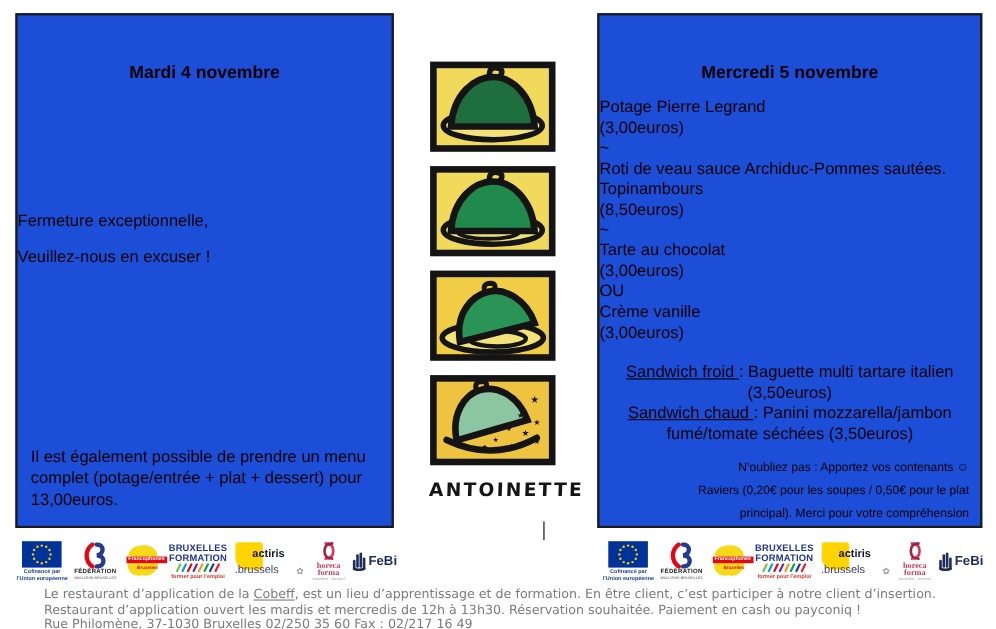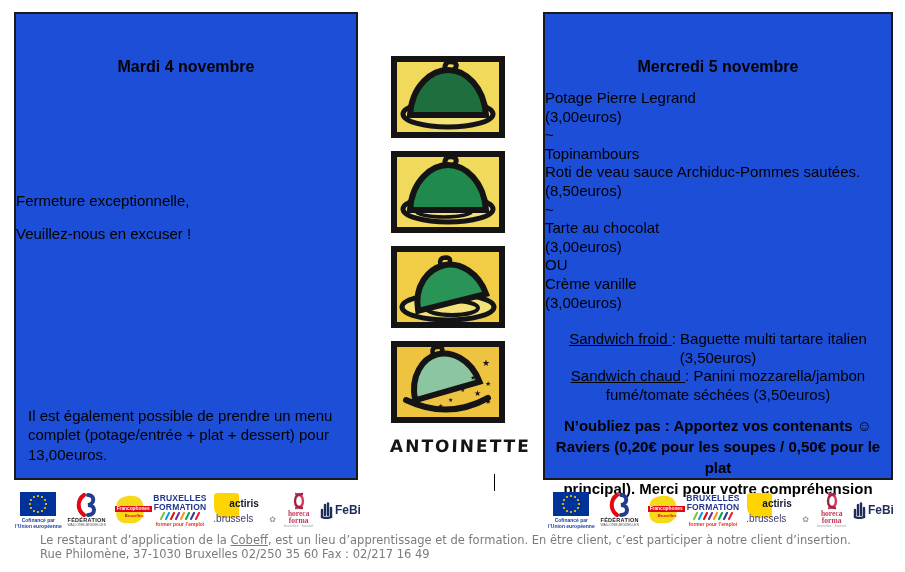--- a/index.html
+++ b/index.html
@@ -13,21 +13,21 @@
     border:2px solid #1a1a1a; background:#1d4ed8;
   }
   .panel-left  { left:14px;  width:344px; }
   .panel-right { left:543px; width:350px; }
   .panel-title { margin-top:44px; text-align:center; font-weight:bold; font-size:16px; }
   .lp-message  { margin-top:108px; text-align:left; font-size:15px; line-height:33px; }
   .lp-note     { position:absolute; left:12px; right:10px; bottom:14px;
                  font-size:15px; line-height:19.5px; text-align:left; }
   .rp-menu     { margin-top:13px; font-size:15px; line-height:18.6px; text-align:left; }
   .rp-sandwich { margin-top:18px; font-size:15px; line-height:18.6px; text-align:center; }
-  .rp-note     { margin-top:10px; padding:0 10px; font-size:15px; line-height:21px; text-align:center;font-weight:bold; }
+  .rp-note     { margin-top:10px; padding:0 10px; font-size:11px; line-height:21px; text-align:right; }
   .u { text-decoration:underline; }
 
   
   .brand-col { position:absolute; left:390px; top:55px; width:116px; text-align:center; }
   .cloche-box { margin-bottom:11px; line-height:0; }
   .brand-name {
     margin-top:12px; font-family:"DejaVu Sans", sans-serif; font-weight:bold;
     font-size:17px; letter-spacing:2px; transform:skewX(-2deg); color:#151515;
   }
   .text-cursor { position:absolute; left:494px; top:474px; width:1px; height:17px; background:#000; }
@@ -150,22 +150,22 @@
 
   <div class="text-cursor"></div>
 
   <div class="panel panel-right">
     <div class="panel-title">Mercredi 5 novembre</div>
 
     <div class="rp-menu">
       <div>Potage Pierre Legrand</div>
       <div>(3,00euros)</div>
       <div>~</div>
+      <div>Roti de veau sauce Archiduc-Pommes sautées.</div>
       <div>Topinambours</div>
-      <div>Roti de veau sauce Archiduc-Pommes sautées.</div>
       <div>(8,50euros)</div>
       <div>~</div>
       <div>Tarte au chocolat</div>
       <div>(3,00euros)</div>
       <div>OU</div>
       <div>Crème vanille</div>
       <div>(3,00euros)</div>
     </div>
 
     <div class="rp-sandwich">
@@ -363,16 +363,17 @@
             <path d="M12,15 V6"></path>
             <path d="M3,15 q4,2 9,0"></path>
         </g>
       </svg>
       <div class="febi-name">FeBi</div>
     </div>
   </div>
 
   <div class="footer">
     <div><span>Le restaurant d’application de la </span><span class="cobeff">Cobeff</span><span>, est un lieu d’apprentissage et de formation. En être client, c’est participer à notre client d’insertion.</span></div>
+    <div>Restaurant d’application ouvert les mardis et mercredis de 12h à 13h30. Réservation souhaitée. Paiement en cash ou payconiq !</div>
     <div>Rue Philomène, 37-1030 Bruxelles 02/250 35 60 Fax : 02/217 16 49</div>
   </div>
 
 </div>
 
 </body></html>

